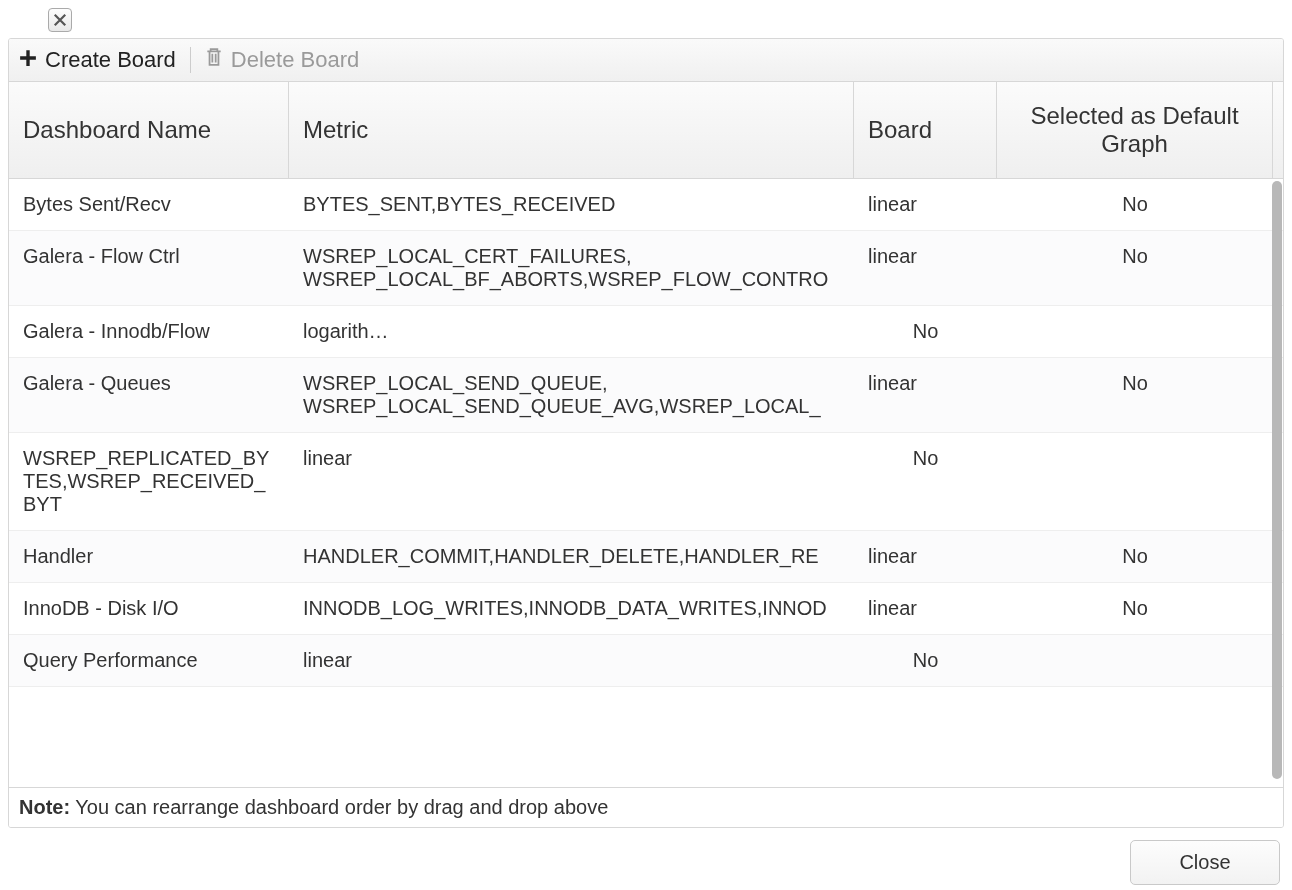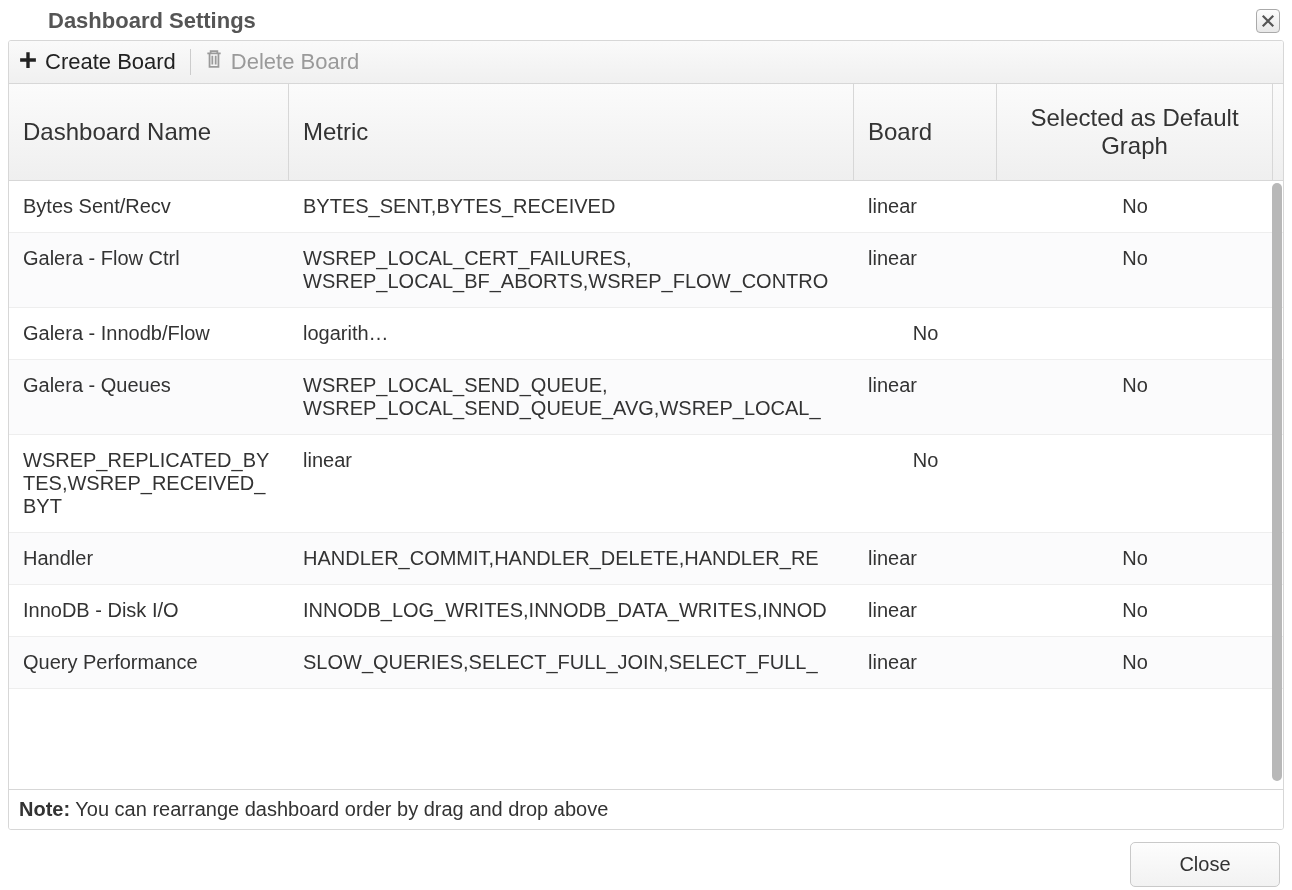--- a/index.html
+++ b/index.html
@@ -167,21 +167,20 @@
     text-align: center;
     cursor: pointer;
   }
 </style>
 </head>
 <body>
 
 <div class="dialog">
 
   <div class="titlebar">
-    <h1>Dashboard Settings</h1>
     <div class="close-x">
       <span>
         <svg viewBox="0 0 16 16">
             <path d="M2 2 L14 14 M14 2 L2 14" fill="none"></path>
           </svg>
       </span>
     </div>
   </div>
 
   <div class="panel">
@@ -259,21 +258,20 @@
             </div>
             <div class="row">
               <div class="cell">InnoDB - Disk I/O</div>
               <div class="cell metric">INNODB_LOG_WRITES,INNODB_DATA_WRITES,INNOD</div>
               <div class="cell scale">linear</div>
               <div class="cell center">No</div>
               <div class="cell"></div>
             </div>
             <div class="row">
               <div class="cell">Query Performance</div>
-              <div class="cell metric">SLOW_QUERIES,SELECT_FULL_JOIN,SELECT_FULL_</div>
               <div class="cell scale">linear</div>
               <div class="cell center">No</div>
               <div class="cell"></div>
             </div>
           </div>
         <div class="vscroll">
           <div class="vscroll-thumb"></div>
         </div>
       </div>
     </div>

